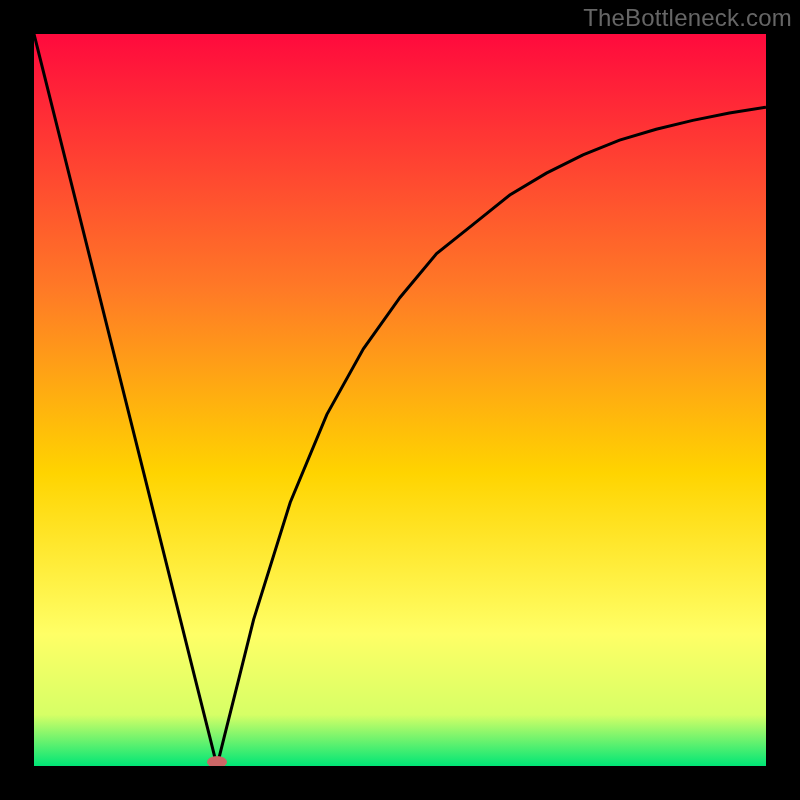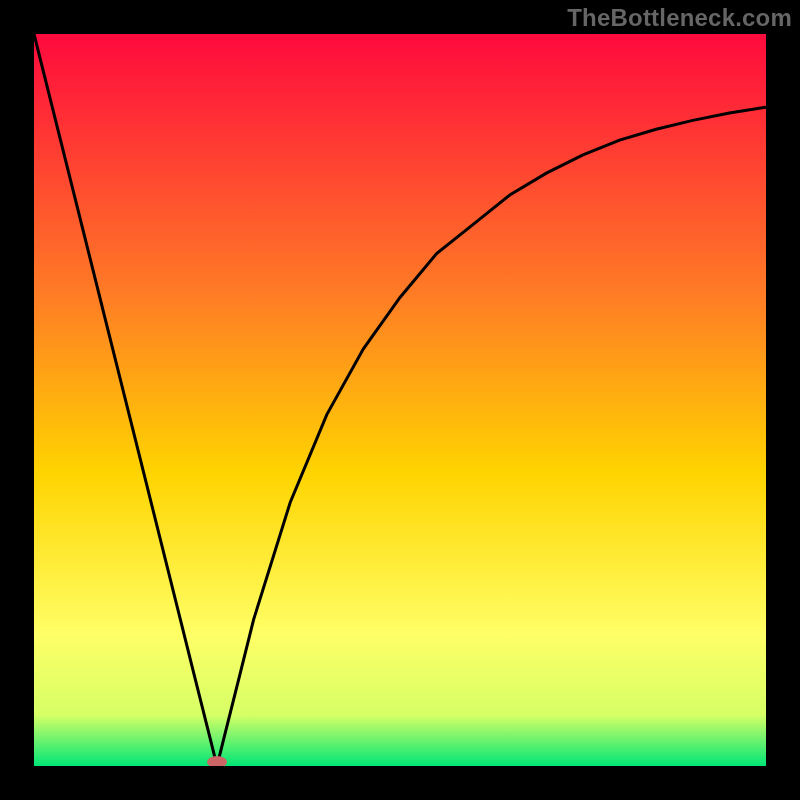--- a/index.html
+++ b/index.html
@@ -29,21 +29,21 @@
     position: absolute;
     left: 0;
     top: 0;
   }
   .watermark {
     position: absolute;
     top: 4px;
     right: 8px;
     color: #666;
     font-size: 24px;
-    font-weight: 700;
+    font-weight: 400;
     letter-spacing: 0.2px;
     margin-left: 18px;
   }
 </style>
 </head>
 <body>
 
 <div class="outer">
 
   <div class="watermark">TheBottleneck.com</div>

